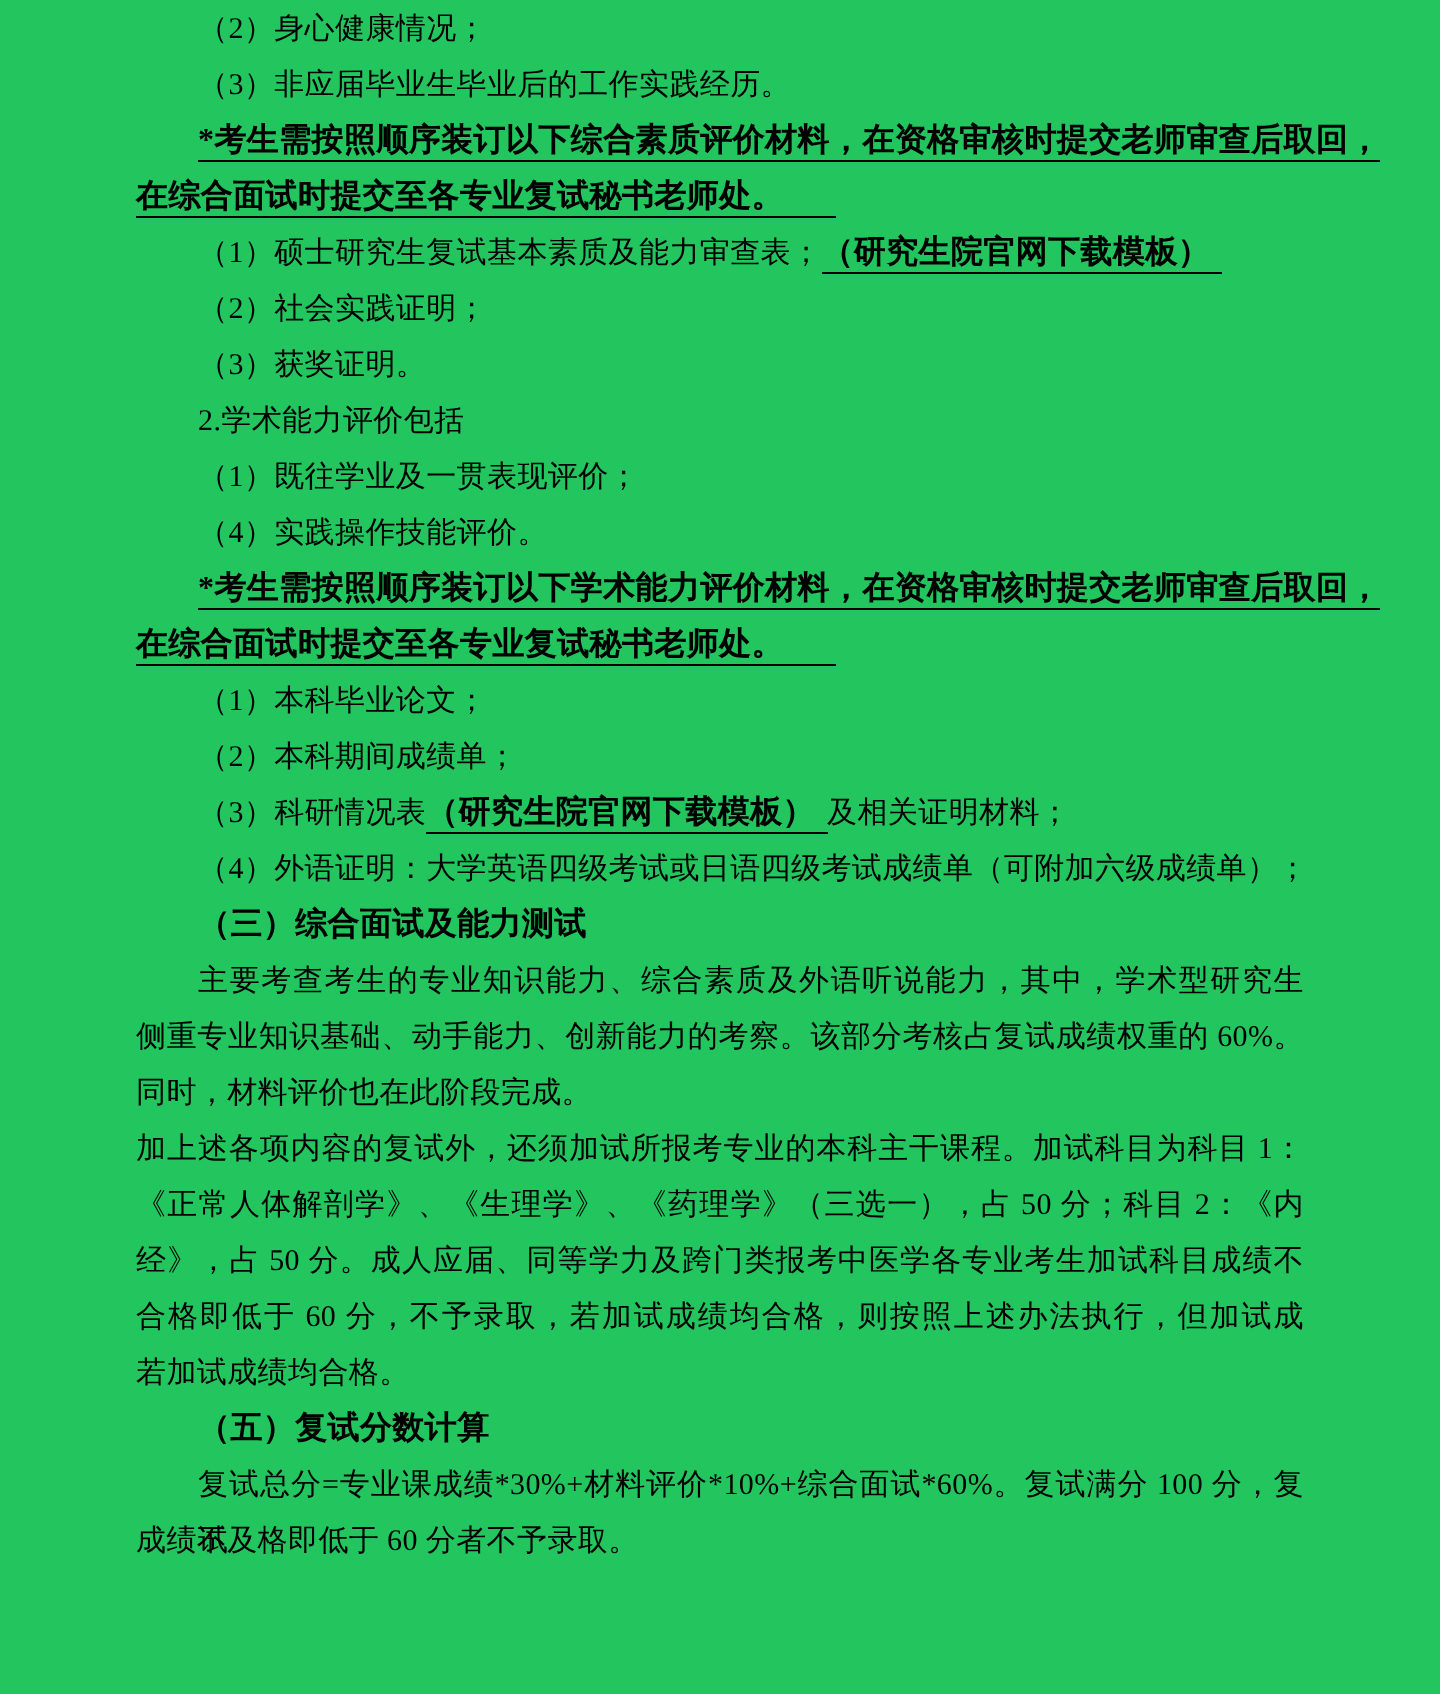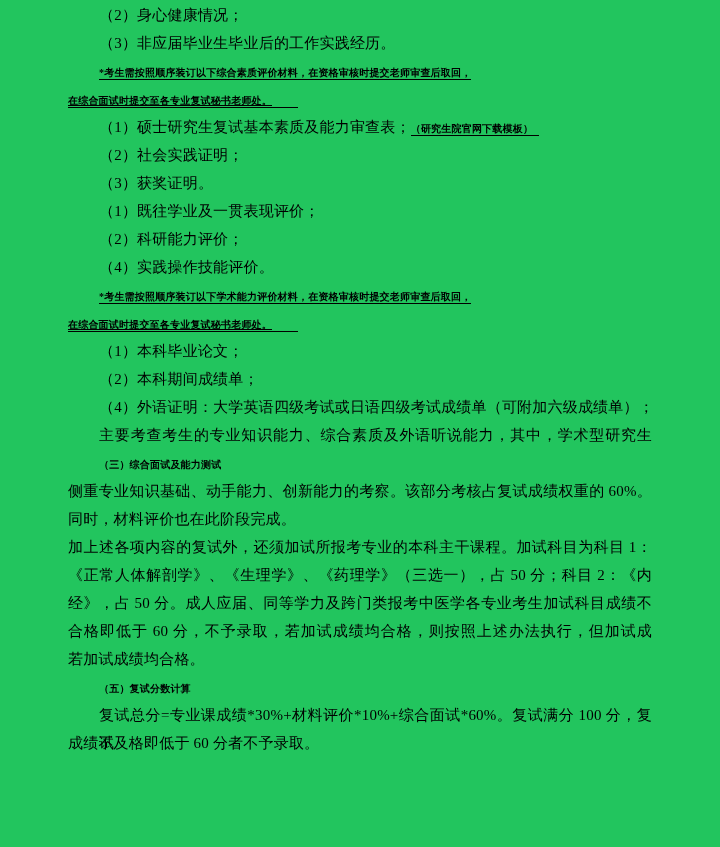--- a/index.html
+++ b/index.html
@@ -31,51 +31,52 @@
   }
   .line.indent { padding-left: 31px; }
   .line.fill {
     white-space: normal;
     text-align: justify;
     text-align-last: justify;
   }
   .seg { color: #000000; }
   .sb {
     font-weight: bold;
-    font-size: 10px;
+    font-size: 16px;
   }
   .su {
     border-bottom: 1.5px solid #000000;
     padding-bottom: 1px;
   }
   .su.pad { padding-right: 6px; margin-top: 48px; }
-  .su.trail { padding-right: 26px; text-decoration: underline; }
+  .su.trail { padding-right: 26px; }
 </style>
 </head>
 <body>
 
 <div class="page">
   <div class="doc">
       <div class="line indent"><span class="seg">（2）身心健康情况；</span></div>
       <div class="line indent"><span class="seg">（3）非应届毕业生毕业后的工作实践经历。</span></div>
       <div class="line indent"><span class="seg sb su">*考生需按照顺序装订以下综合素质评价材料，在资格审核时提交老师审查后取回，</span></div>
       <div class="line"><span class="seg sb su trail">在综合面试时提交至各专业复试秘书老师处。</span></div>
       <div class="line indent"><span class="seg">（1）硕士研究生复试基本素质及能力审查表；</span><span class="seg sb su pad">（研究生院官网下载模板）</span></div>
       <div class="line indent"><span class="seg">（2）社会实践证明；</span></div>
       <div class="line indent"><span class="seg">（3）获奖证明。</span></div>
+      <div class="line indent"><span class="seg">2.学术能力评价包括</span></div>
       <div class="line indent"><span class="seg">（1）既往学业及一贯表现评价；</span></div>
-      <div class="line indent"><span class="seg">（2）科研能力评价；</span></div>
       <div class="line indent"><span class="seg">（4）实践操作技能评价。</span></div>
       <div class="line indent"><span class="seg sb su">*考生需按照顺序装订以下学术能力评价材料，在资格审核时提交老师审查后取回，</span></div>
       <div class="line"><span class="seg sb su trail">在综合面试时提交至各专业复试秘书老师处。</span></div>
       <div class="line indent"><span class="seg">（1）本科毕业论文；</span></div>
       <div class="line indent"><span class="seg">（2）本科期间成绩单；</span></div>
+      <div class="line indent"><span class="seg">（3）科研情况表</span><span class="seg sb su pad">（研究生院官网下载模板）</span><span class="seg">及相关证明材料；</span></div>
       <div class="line indent"><span class="seg">（4）外语证明：大学英语四级考试或日语四级考试成绩单（可附加六级成绩单）；</span></div>
+      <div class="line indent"><span class="seg sb">（三）综合面试及能力测试</span></div>
       <div class="line indent fill"><span class="seg">主要考查考生的专业知识能力、综合素质及外语听说能力，其中，学术型研究生</span></div>
-      <div class="line indent"><span class="seg sb">（三）综合面试及能力测试</span></div>
       <div class="line fill"><span class="seg">侧重专业知识基础、动手能力、创新能力的考察。该部分考核占复试成绩权重的 60%。</span></div>
       <div class="line"><span class="seg">同时，材料评价也在此阶段完成。</span></div>
       <div class="line fill"><span class="seg">加上述各项内容的复试外，还须加试所报考专业的本科主干课程。加试科目为科目 1：</span></div>
       <div class="line fill"><span class="seg">《正常人体解剖学》、《生理学》、《药理学》（三选一），占 50 分；科目 2：《内</span></div>
       <div class="line fill"><span class="seg">经》，占 50 分。成人应届、同等学力及跨门类报考中医学各专业考生加试科目成绩不</span></div>
       <div class="line fill"><span class="seg">合格即低于 60 分，不予录取，若加试成绩均合格，则按照上述办法执行，但加试成</span></div>
       <div class="line"><span class="seg">若加试成绩均合格。</span></div>
       <div class="line indent"><span class="seg sb">（五）复试分数计算</span></div>
       <div class="line indent fill"><span class="seg">复试总分=专业课成绩*30%+材料评价*10%+综合面试*60%。复试满分 100 分，复试</span></div>
       <div class="line"><span class="seg">成绩不及格即低于 60 分者不予录取。</span></div>

